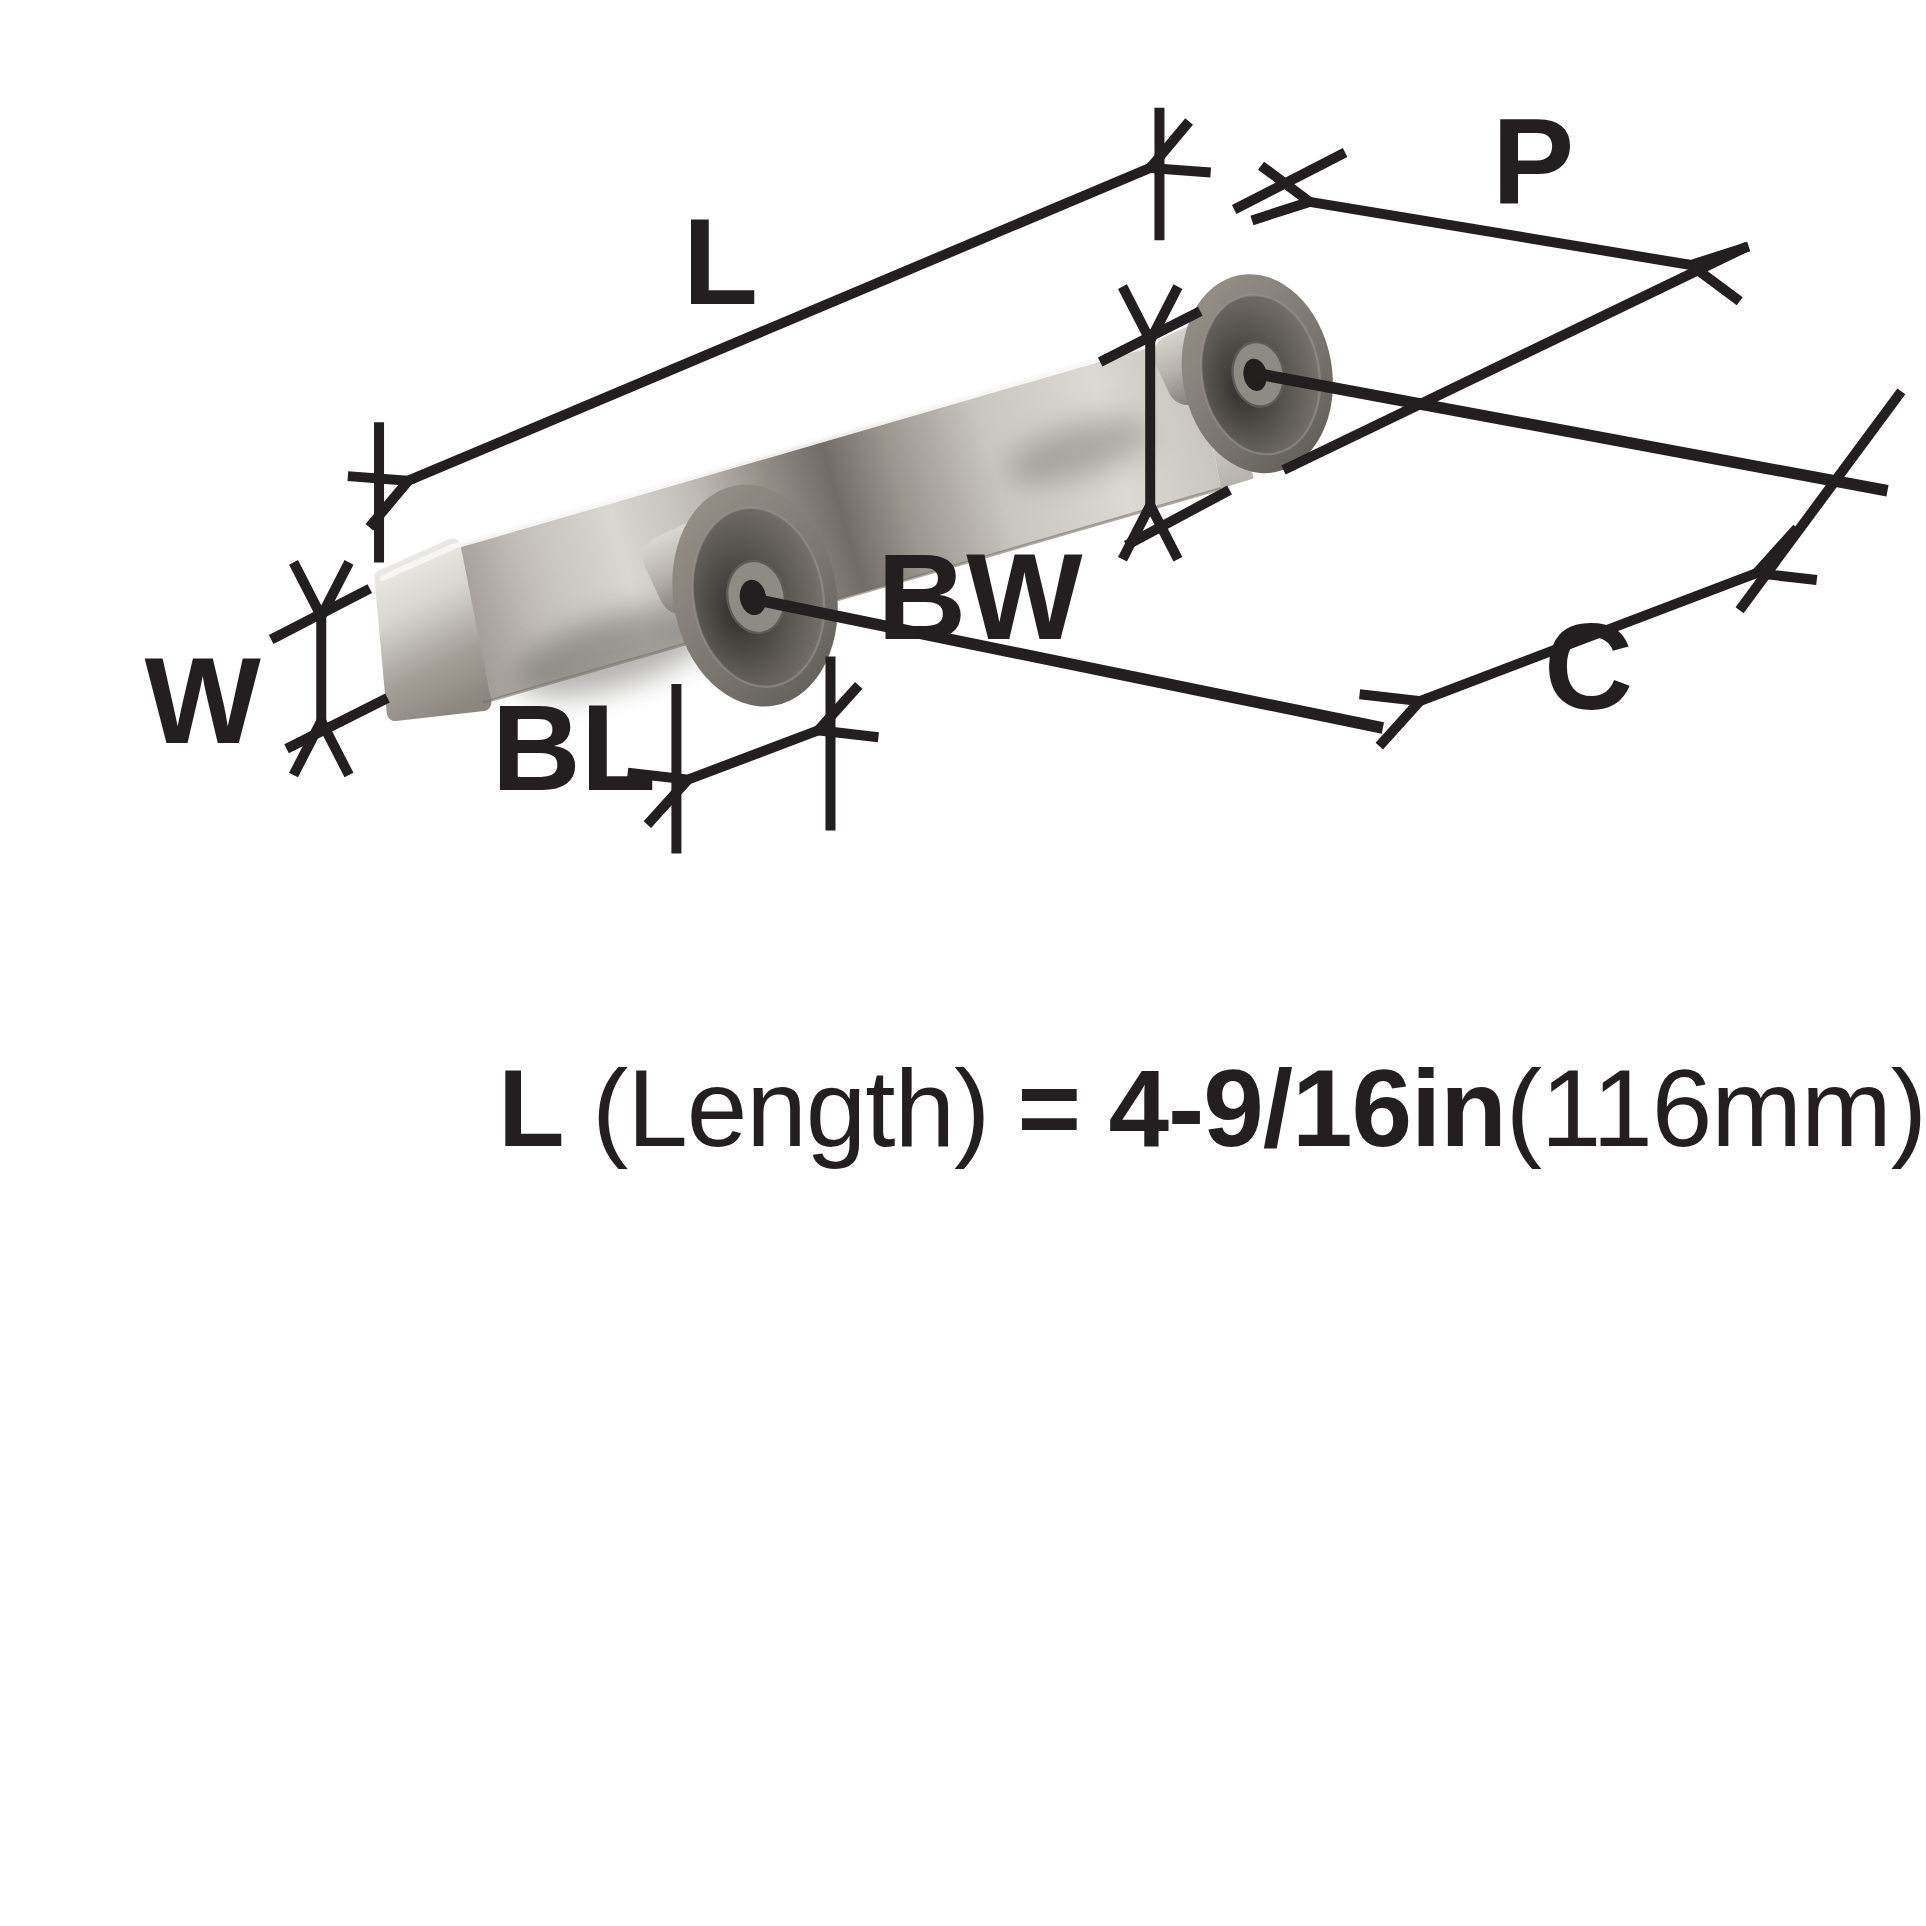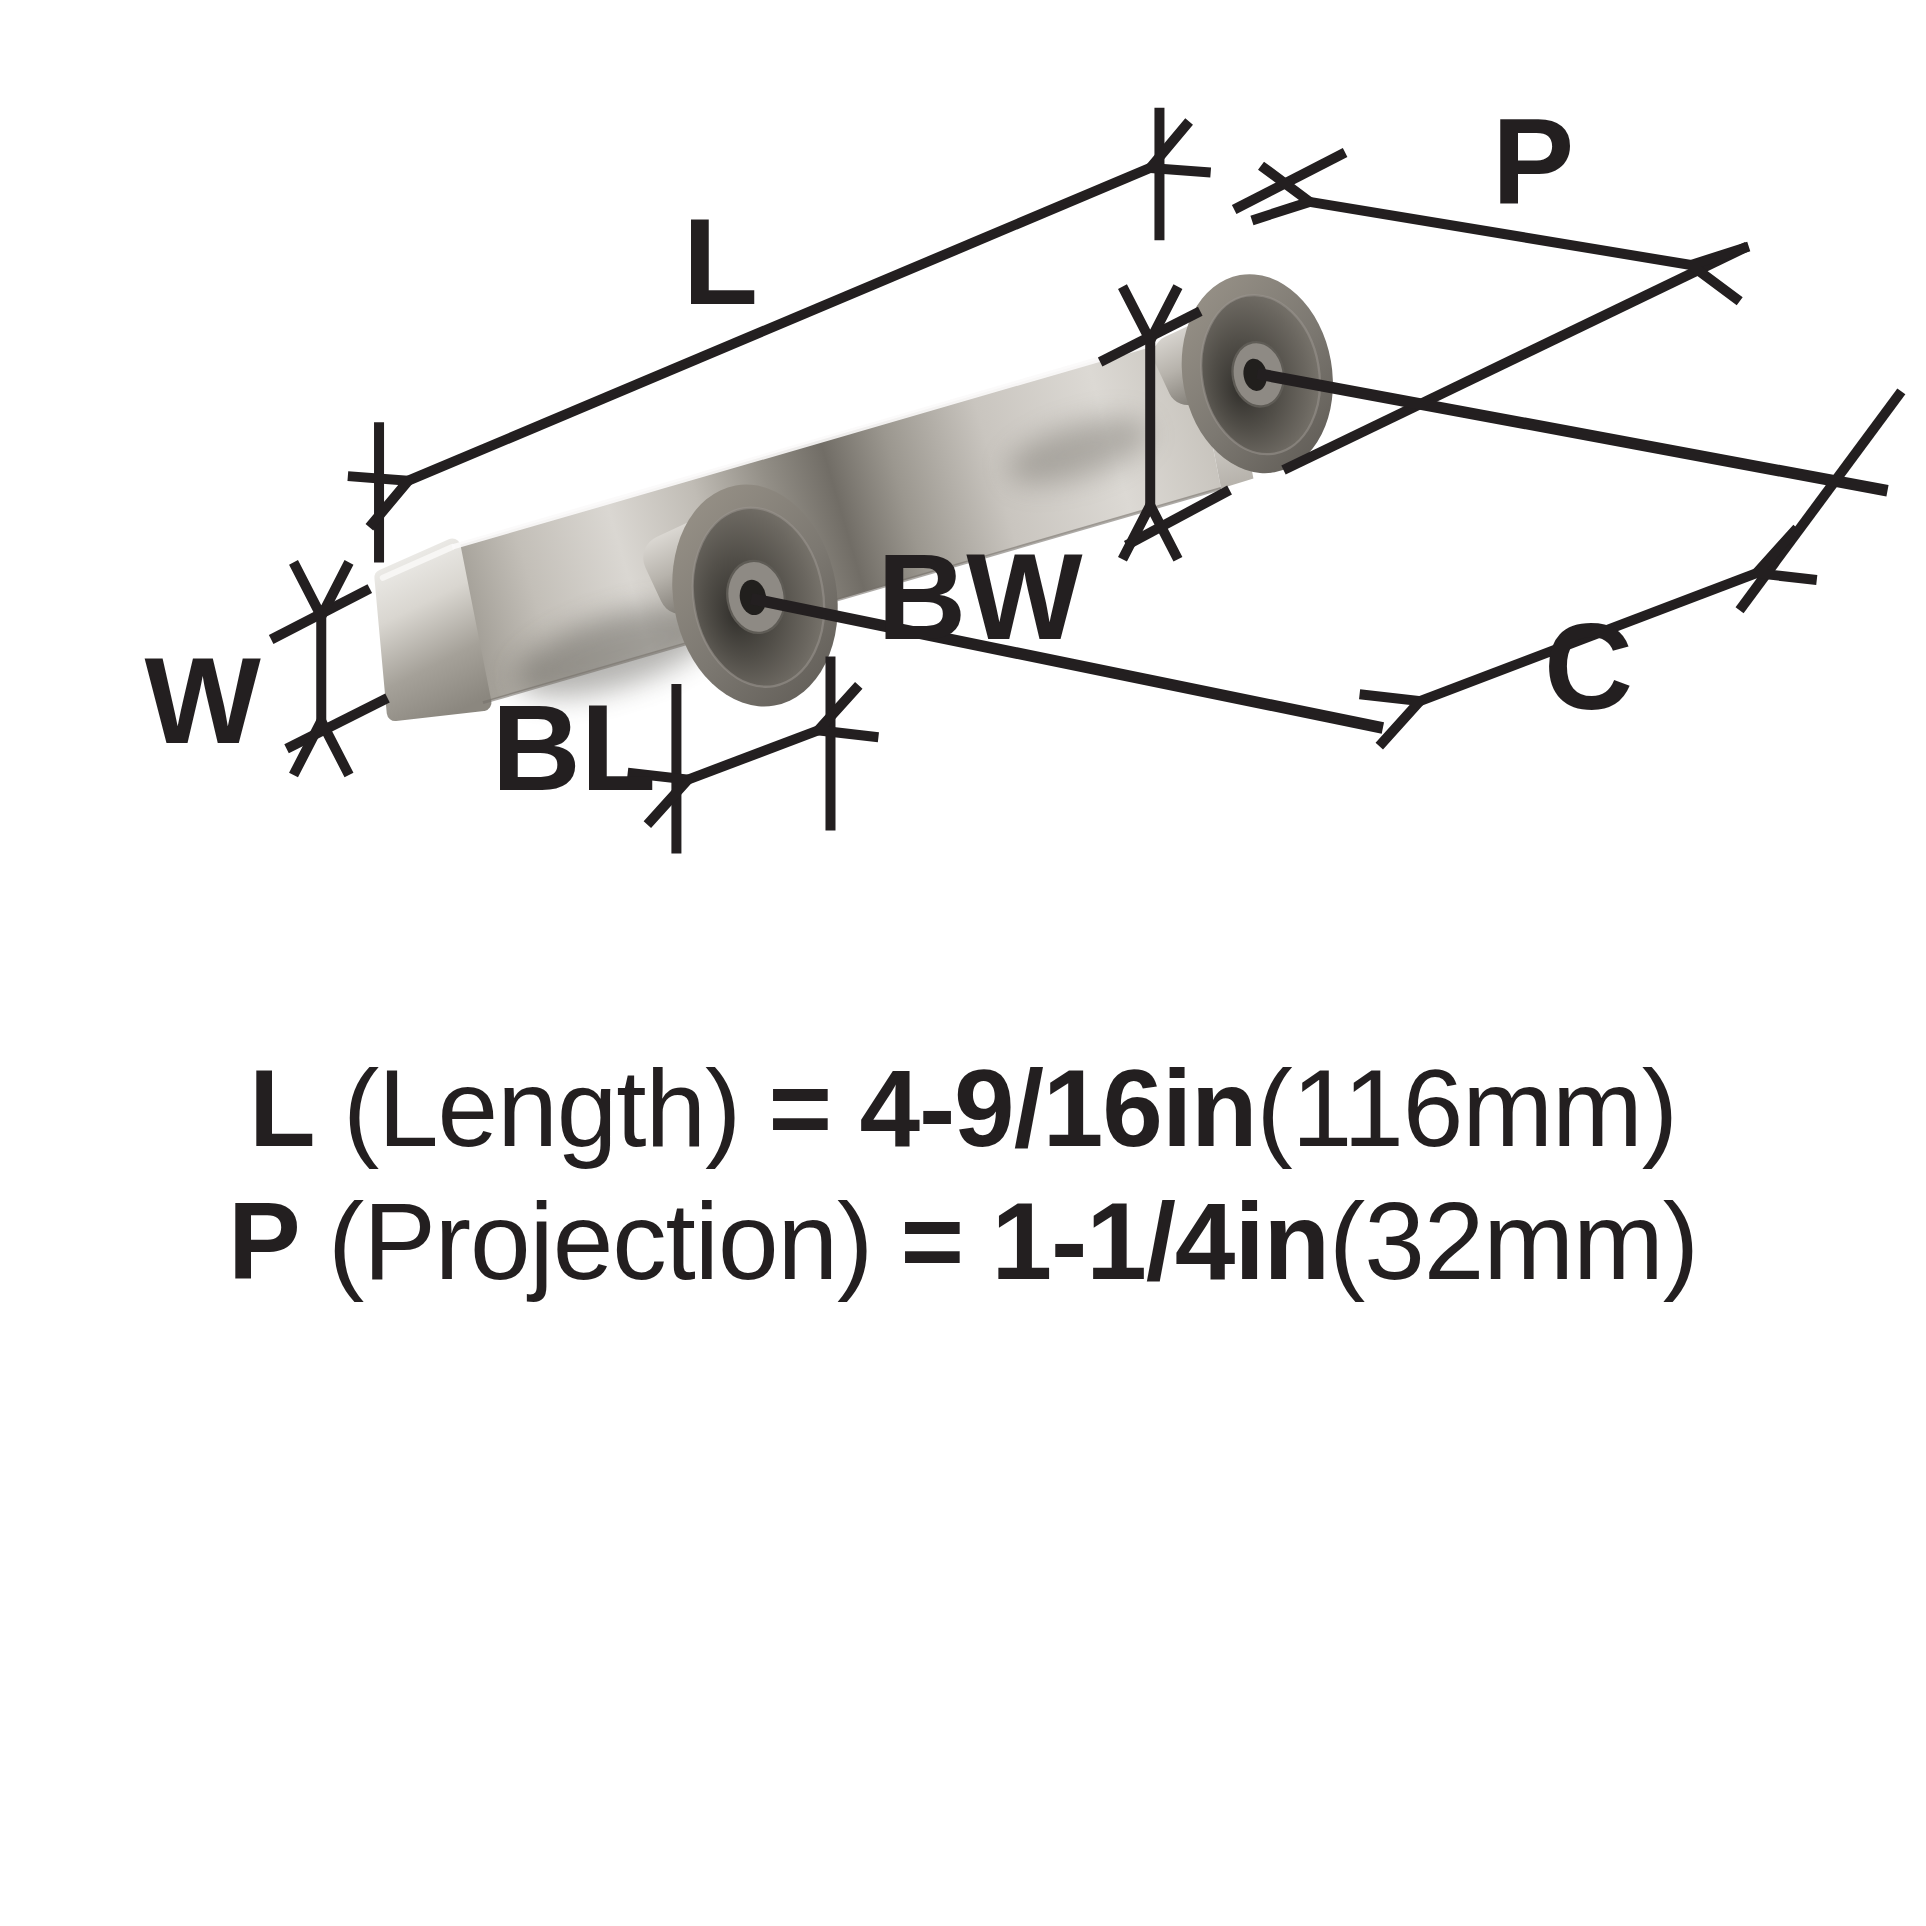--- a/index.html
+++ b/index.html
@@ -1,20 +1,20 @@
 <!DOCTYPE html>
 <html style="font-size:12.3px"><head>
 <meta charset="utf-8">
 <style>
   html,body{margin:0;padding:0;background:#ffffff;}
   .page{position:relative;width:1926px;height:1926px;background:#ffffff;overflow:hidden;
         font-family:"Liberation Sans", sans-serif;color:#231f20;}
   .diagram-svg{position:absolute;left:0;top:0;width:1926px;height:1926px;}
   .dim-label{font-family:"Liberation Sans", sans-serif;font-weight:700;font-size:160px;fill:#231f20;}
-  .specs{position:absolute;left:0;right:0;top:1042px;text-align:center;
+  .specs{position:absolute;left:0;right:0;top:1042px;text-align:right;
          font-size:109px;line-height:133px;letter-spacing:-0.01em;white-space:nowrap;}
   .spec-row{height:133px;}
   .spec-row .b{font-weight:700;}
   .spec-row .r{font-weight:400;}
   .spec-row .code{margin-right:0.26em;}
   .spec-row .eq{margin:0 0.26em 0 0.26em;font-weight:700;}
 </style>
 </head>
 <body>
 
@@ -167,19 +167,16 @@
     <text class="dim-label" x="263" y="965" text-anchor="middle">W</text>
     <text class="dim-label" x="1272" y="830" text-anchor="middle">BW</text>
     <text class="dim-label" x="745" y="1025" text-anchor="middle">BL</text>
     <text class="dim-label" x="2062" y="920" text-anchor="middle">C</text>
   </svg>
 
   <div class="specs">
     <div class="spec-row">
       <span class="b code">L</span><span class="r">(Length)</span><span class="b eq">=</span><span class="b">4-9/16in</span><span class="r">(116mm)</span>
     </div>
-    <div class="spec-row">
-      <span class="b code">P</span><span class="r">(Projection)</span><span class="b eq">=</span><span class="b">1-1/4in</span><span class="r">(32mm)</span>
-    </div>
   </div>
 
 </div>
 
 
 </body></html>

